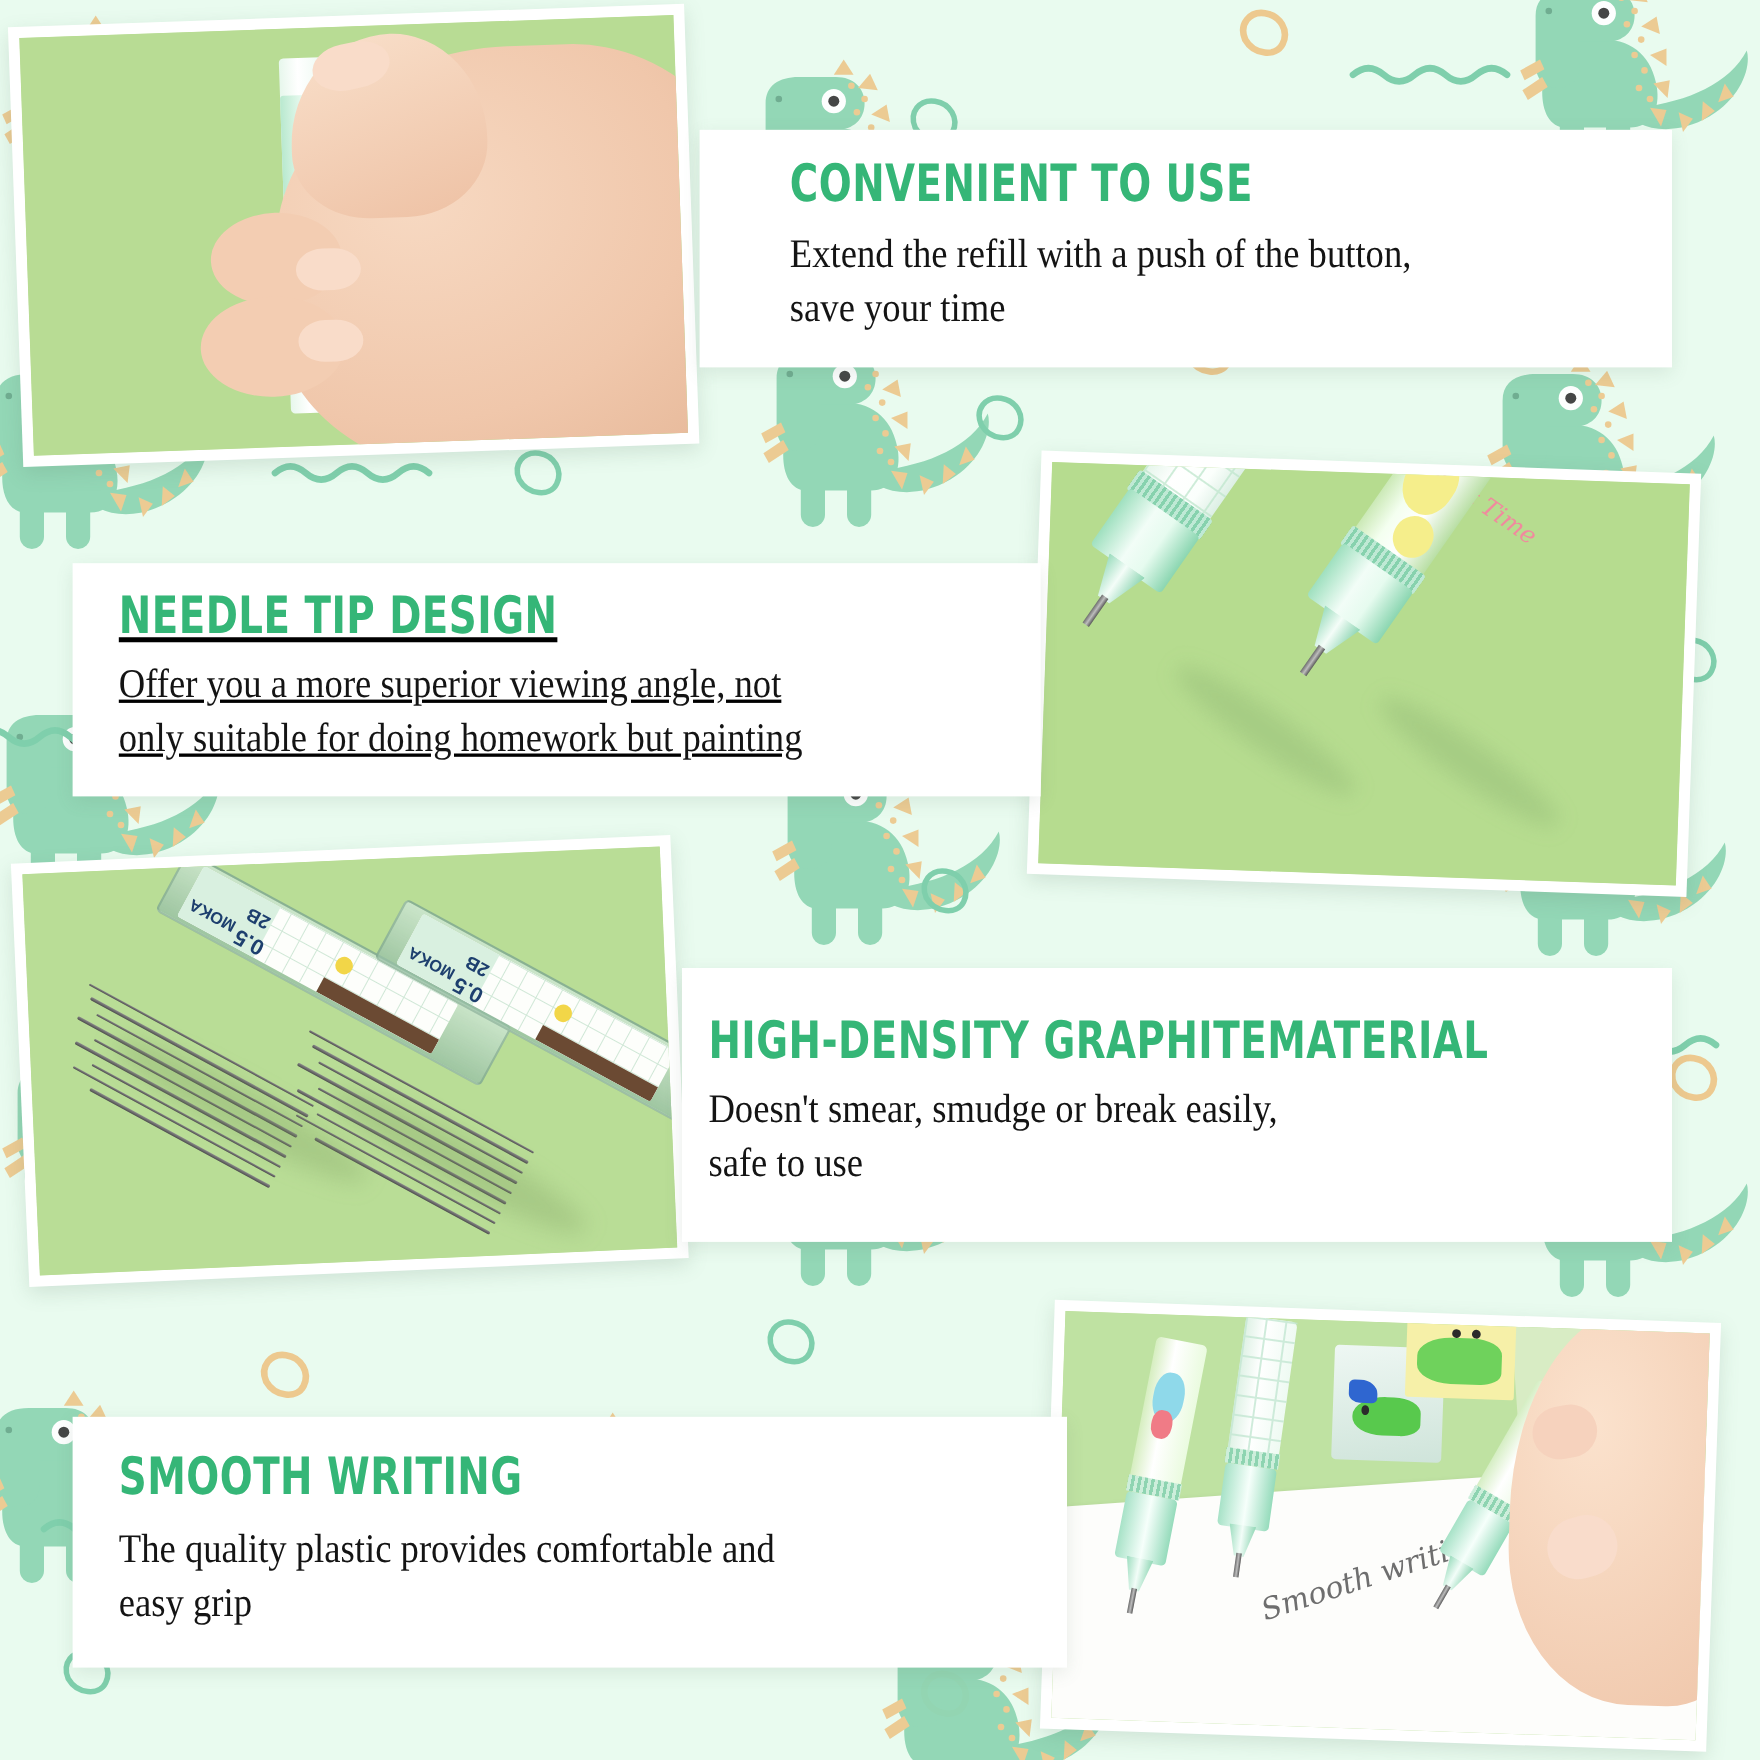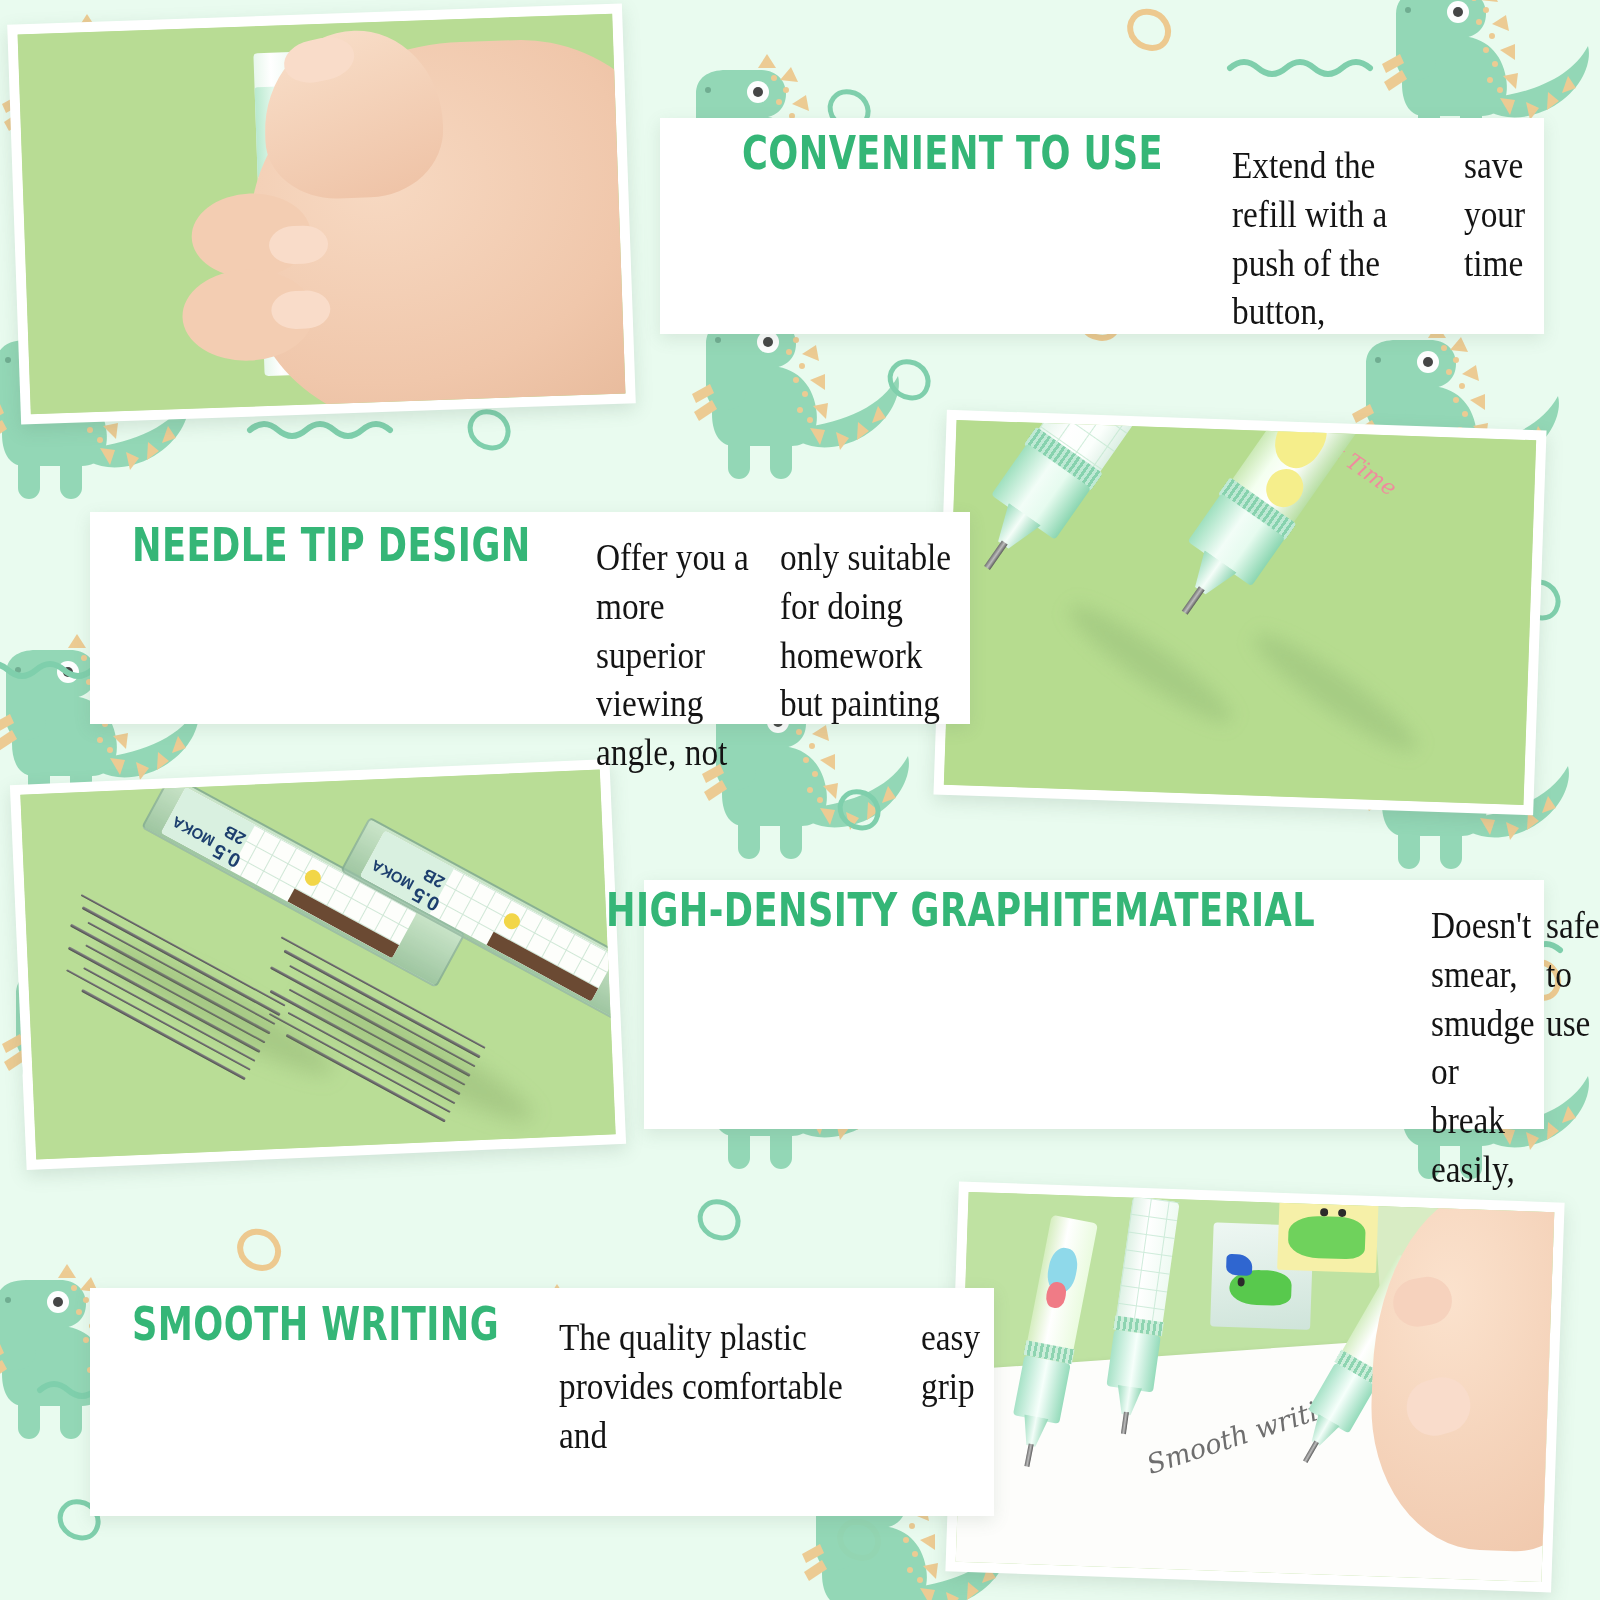--- a/index.html
+++ b/index.html
@@ -29,22 +29,22 @@
     overflow:hidden;
     background:#b9dd95;
   }
 
   .text-card{
     position:absolute;
     background:#ffffff;
     box-shadow:0 5px 16px rgba(90,120,100,.14);
     z-index:6;
     display:flex;
+    flex-direction:column;
     justify-content:center;
-    margin-left:24px;
   }
   .t-head{
     color:#35b677;
     font-family:"DejaVu Sans", sans-serif;
     font-weight:bold;
     font-size:41px;
     letter-spacing:.5px;
     transform:scaleX(.86) scaleY(1.14);
     transform-origin:left center;
     white-space:nowrap;
@@ -307,21 +307,21 @@
   </div>
 </div>
 
 <div class="text-card" style="left:636px; top:118px; width:884px; height:216px; padding:24px 0 24px 82px;">
   <div class="t-head">CONVENIENT TO USE</div>
   <div style="height:20px"></div>
   <div class="t-body">Extend the refill with a push of the button,</div>
   <div class="t-body">save your time</div>
 </div>
 
-<div class="text-card" style="left:66px; top:512px; width:880px; height:212px; padding:22px 0 22px 42px;">
+<div class="text-card" style="left:66px; top:512px; width:880px; height:212px; padding:22px 0 22px 42px;text-decoration:underline;">
   <div class="t-head">NEEDLE TIP DESIGN</div>
   <div style="height:18px"></div>
   <div class="t-body">Offer you a more superior viewing angle, not</div>
   <div class="t-body">only suitable for doing homework but painting</div>
 </div>
 
 <div class="photo-card" style="left:940px; top:420px; width:600px; height:385px; transform:rotate(2deg);">
   <div class="photo-inner">
     <div class="p2-bg"></div>
     <div class="scene">

